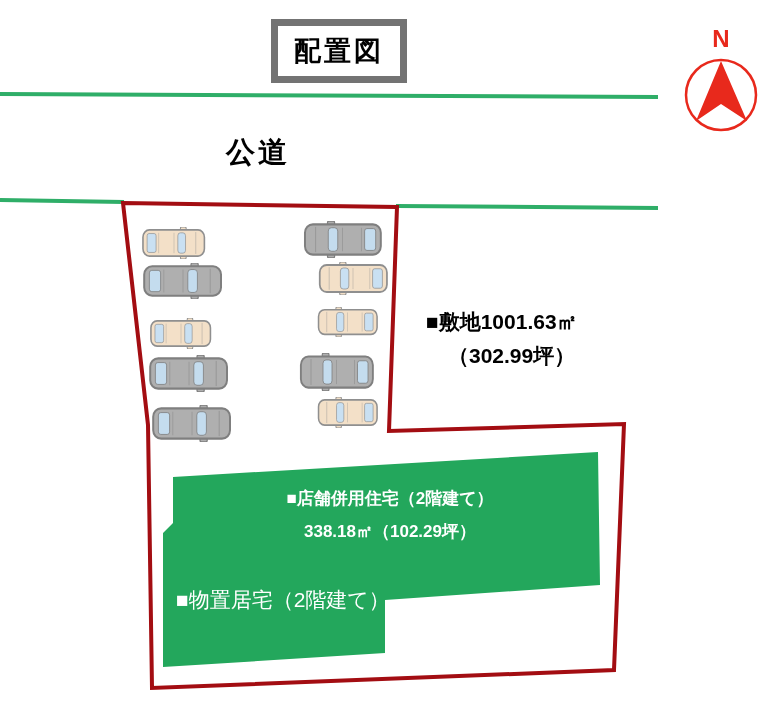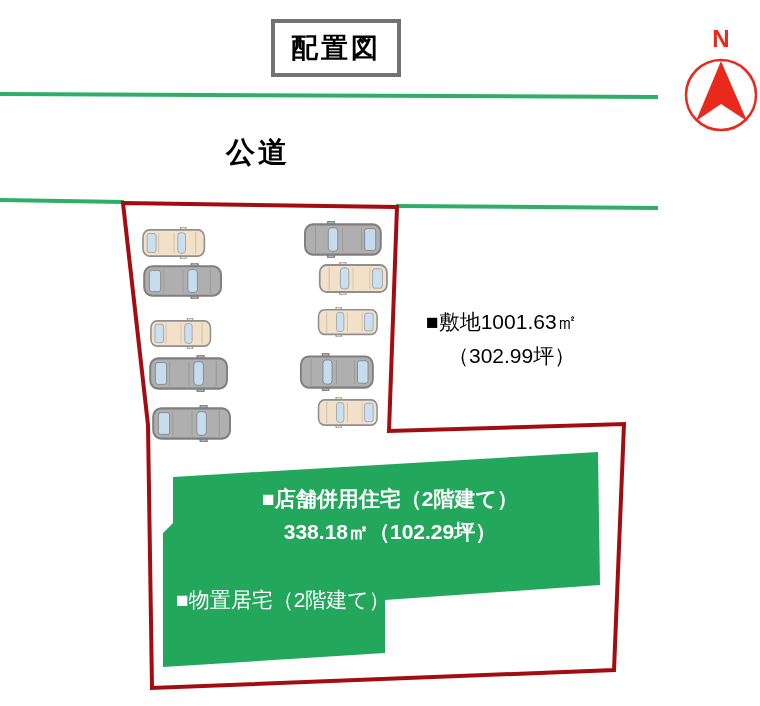--- a/index.html
+++ b/index.html
@@ -7,39 +7,39 @@
     position:relative;
     width:760px;height:706px;
     background:#ffffff;
     font-family:"Liberation Sans", sans-serif;
     overflow:hidden;
   }
   .stage svg.layer{position:absolute;left:0;top:0;width:760px;height:706px;}
   .abs{position:absolute;}
   .title-box{
     left:271px;top:19px;width:122px;height:50px;
-    border:4px solid #737373;
+    border:7px solid #737373;
     display:flex;align-items:center;justify-content:center;
     font-size:27px;font-weight:bold;letter-spacing:3px;color:#000;
     background:#fff;
   }
   .road-label{
     left:226px;top:133px;
     font-size:29px;color:#000;letter-spacing:3px;font-weight:bold;
   }
   .site-area{
     left:426px;top:305px;
-    font-size:21px;font-weight:normal;color:#000;line-height:34px;
+    font-size:21px;font-weight:bold;color:#000;line-height:34px;
     white-space:nowrap;
   }
   .site-area .line2{padding-left:22px;}
   .bldg-main{
     left:180px;top:482px;width:420px;
     text-align:center;color:#fff;font-weight:bold;
-    font-size:21px;line-height:33px;white-space:nowrap;
+    font-size:17px;line-height:33px;white-space:nowrap;
   }
   .bldg-storage{
     left:176px;top:583px;
     color:#fff;font-weight:normal;font-size:21px;line-height:33px;
     white-space:nowrap;
   }
   .bldg-storage .line2{padding-left:24px;}
   .compass-n{
     left:703px;top:25px;width:36px;
     text-align:center;font-size:24px;font-weight:bold;

